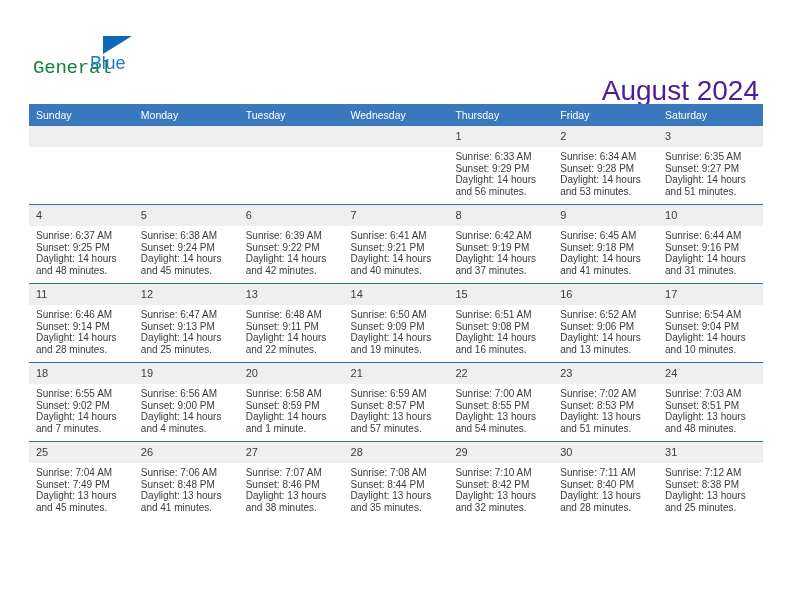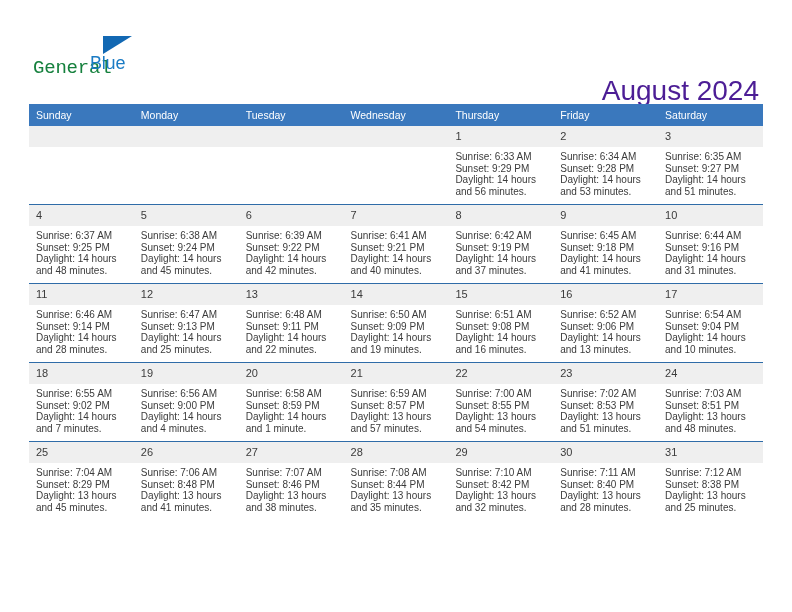--- a/index.html
+++ b/index.html
@@ -404,21 +404,21 @@
               <span>Daylight: 13 hours</span>
               <span>and 48 minutes.</span>
             </span>
           </td>
         </tr>
         <tr class="week">
           <td class="day-cell">
             <span class="daynum">25</span>
             <span class="info">
               <span>Sunrise: 7:04 AM</span>
-              <span>Sunset: 8:29 PM</span>
+              <span>Sunset: 7:49 PM</span>
               <span>Daylight: 13 hours</span>
               <span>and 45 minutes.</span>
             </span>
           </td>
           <td class="day-cell">
             <span class="daynum">26</span>
             <span class="info">
               <span>Sunrise: 7:06 AM</span>
               <span>Sunset: 8:48 PM</span>
               <span>Daylight: 13 hours</span>

